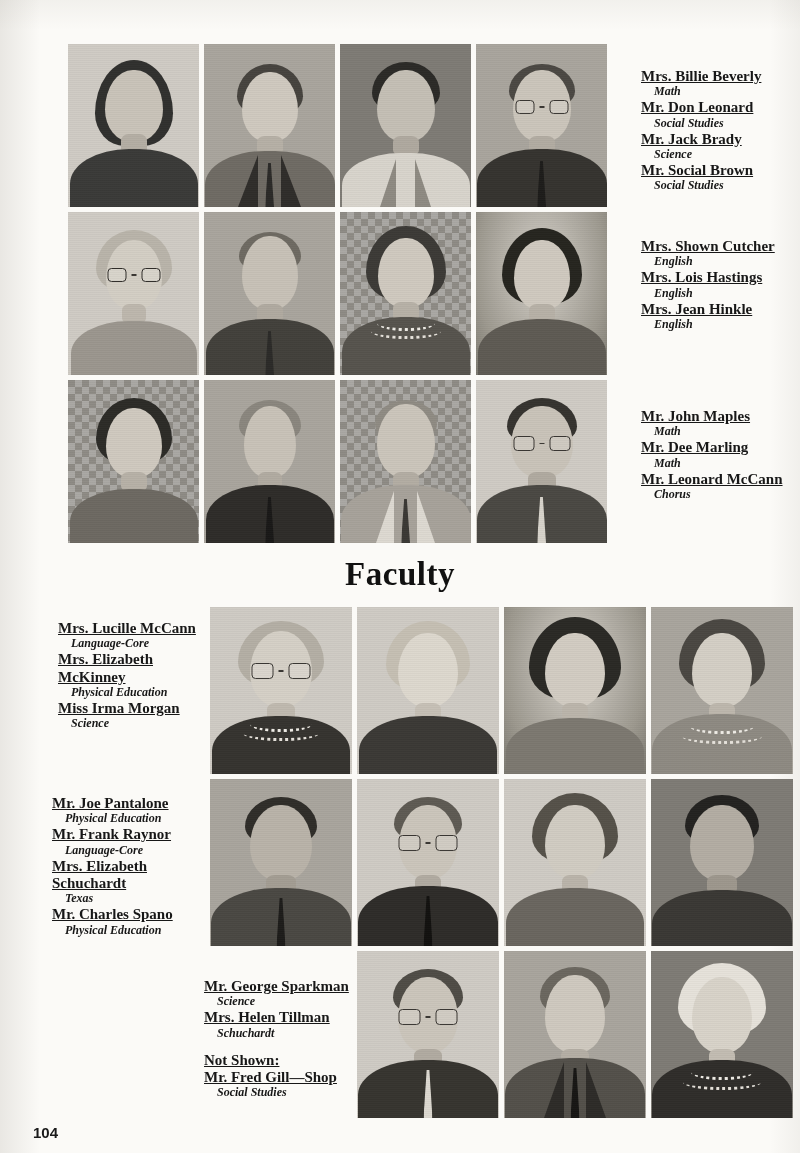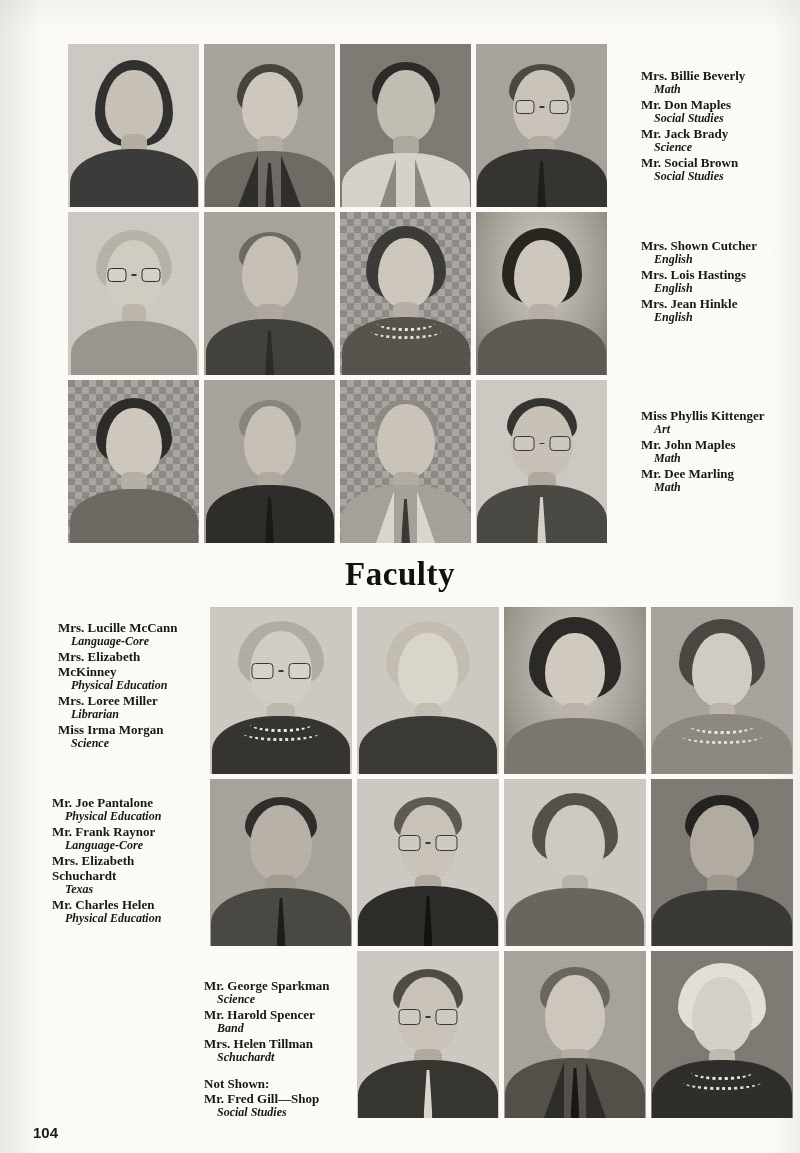--- a/index.html
+++ b/index.html
@@ -143,23 +143,24 @@
   }
 
   
   .caption {
     position: absolute;
     font-family: "Liberation Serif", serif;
     color: #171717;
     line-height: 1.16;
   }
   .caption .nm {
-    font-size: 13px;
+    font-size: 15px;
     font-weight: 700;
     white-space: pre-line;
+    text-decoration: underline;
   }
   .caption .sub {
     font-size: 12px;
     font-style: italic;
     font-weight: 700;
     white-space: pre-line;
   }
   .cap-indent { padding-left: 13px; }
   .cap-block { margin-bottom: 0px; }
   .cap-group { margin-bottom: 11px; }
@@ -351,21 +352,21 @@
       <div class="grain"></div>
     </div>
   </div>
 
   <div class="caption" style="left:641px; top:68px; width:150px;">
     <div class="cap-block">
         <div class="nm">Mrs. Billie Beverly</div>
         <div class="sub cap-indent">Math</div>
       </div>
     <div class="cap-block">
-        <div class="nm">Mr. Don Maples</div>
+        <div class="nm">Mr. Don Leonard</div>
         <div class="sub cap-indent">Social Studies</div>
       </div>
     <div class="cap-block">
         <div class="nm">Mr. Jack Brady</div>
         <div class="sub cap-indent">Science</div>
       </div>
     <div class="cap-block">
         <div class="nm">Mr. Social Brown</div>
         <div class="sub cap-indent">Social Studies</div>
       </div>
@@ -381,83 +382,75 @@
         <div class="sub cap-indent">English</div>
       </div>
     <div class="cap-block">
         <div class="nm">Mrs. Jean Hinkle</div>
         <div class="sub cap-indent">English</div>
       </div>
   </div>
 
   <div class="caption" style="left:641px; top:408px; width:155px;">
     <div class="cap-block">
-        <div class="nm">Miss Phyllis Kittenger</div>
-        <div class="sub cap-indent">Art</div>
-      </div>
-    <div class="cap-block">
         <div class="nm">Mr. John Maples</div>
         <div class="sub cap-indent">Math</div>
       </div>
     <div class="cap-block">
         <div class="nm">Mr. Dee Marling</div>
         <div class="sub cap-indent">Math</div>
+      </div>
+    <div class="cap-block">
+        <div class="nm">Mr. Leonard McCann</div>
+        <div class="sub cap-indent">Chorus</div>
       </div>
   </div>
 
   <div class="faculty-title" style="top:556px;">Faculty</div>
 
   <div class="caption" style="left:58px; top:620px; width:150px;">
     <div class="cap-block">
         <div class="nm">Mrs. Lucille McCann</div>
         <div class="sub cap-indent">Language-Core</div>
       </div>
     <div class="cap-block">
         <div class="nm">Mrs. Elizabeth
 McKinney</div>
         <div class="sub cap-indent">Physical Education</div>
       </div>
     <div class="cap-block">
-        <div class="nm">Mrs. Loree Miller</div>
-        <div class="sub cap-indent">Librarian</div>
-      </div>
-    <div class="cap-block">
         <div class="nm">Miss Irma Morgan</div>
         <div class="sub cap-indent">Science</div>
       </div>
   </div>
 
   <div class="caption" style="left:52px; top:795px; width:150px;">
     <div class="cap-block">
         <div class="nm">Mr. Joe Pantalone</div>
         <div class="sub cap-indent">Physical Education</div>
       </div>
     <div class="cap-block">
         <div class="nm">Mr. Frank Raynor</div>
         <div class="sub cap-indent">Language-Core</div>
       </div>
     <div class="cap-block">
         <div class="nm">Mrs. Elizabeth
 Schuchardt</div>
         <div class="sub cap-indent">Texas</div>
       </div>
     <div class="cap-block">
-        <div class="nm">Mr. Charles Helen</div>
+        <div class="nm">Mr. Charles Spano</div>
         <div class="sub cap-indent">Physical Education</div>
       </div>
   </div>
 
   <div class="caption" style="left:204px; top:978px; width:170px;">
     <div class="cap-block">
         <div class="nm">Mr. George Sparkman</div>
         <div class="sub cap-indent">Science</div>
-      </div>
-    <div class="cap-block">
-        <div class="nm">Mr. Harold Spencer</div>
-        <div class="sub cap-indent">Band</div>
       </div>
     <div class="cap-group">
         <div class="nm">Mrs. Helen Tillman</div>
         <div class="sub cap-indent">Schuchardt</div>
       </div>
     <div class="cap-block">
         <div class="nm">Not Shown:</div>
       </div>
     <div class="cap-block">
         <div class="nm">Mr. Fred Gill—Shop</div>

